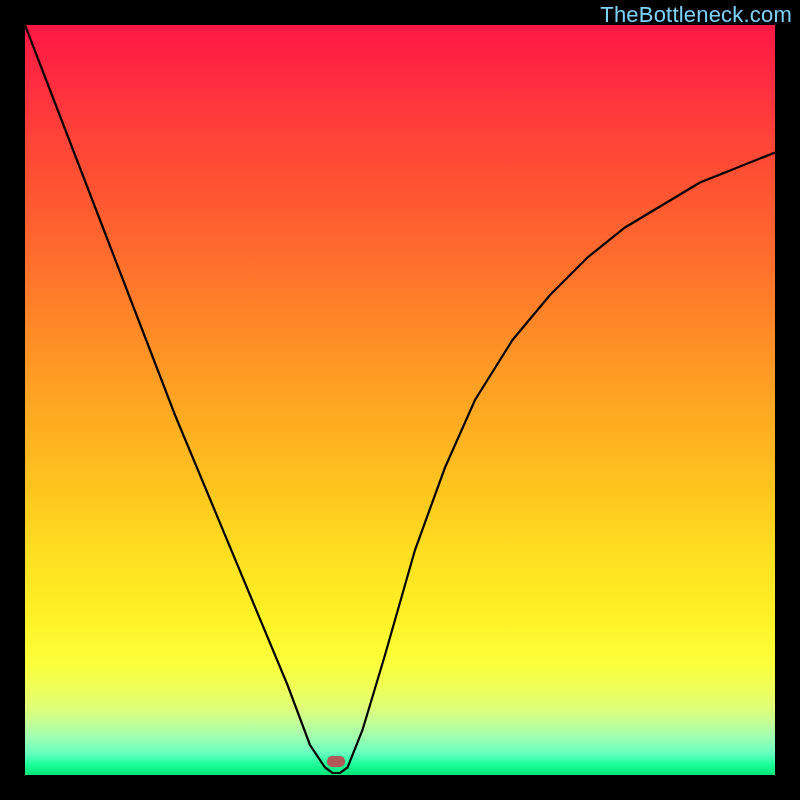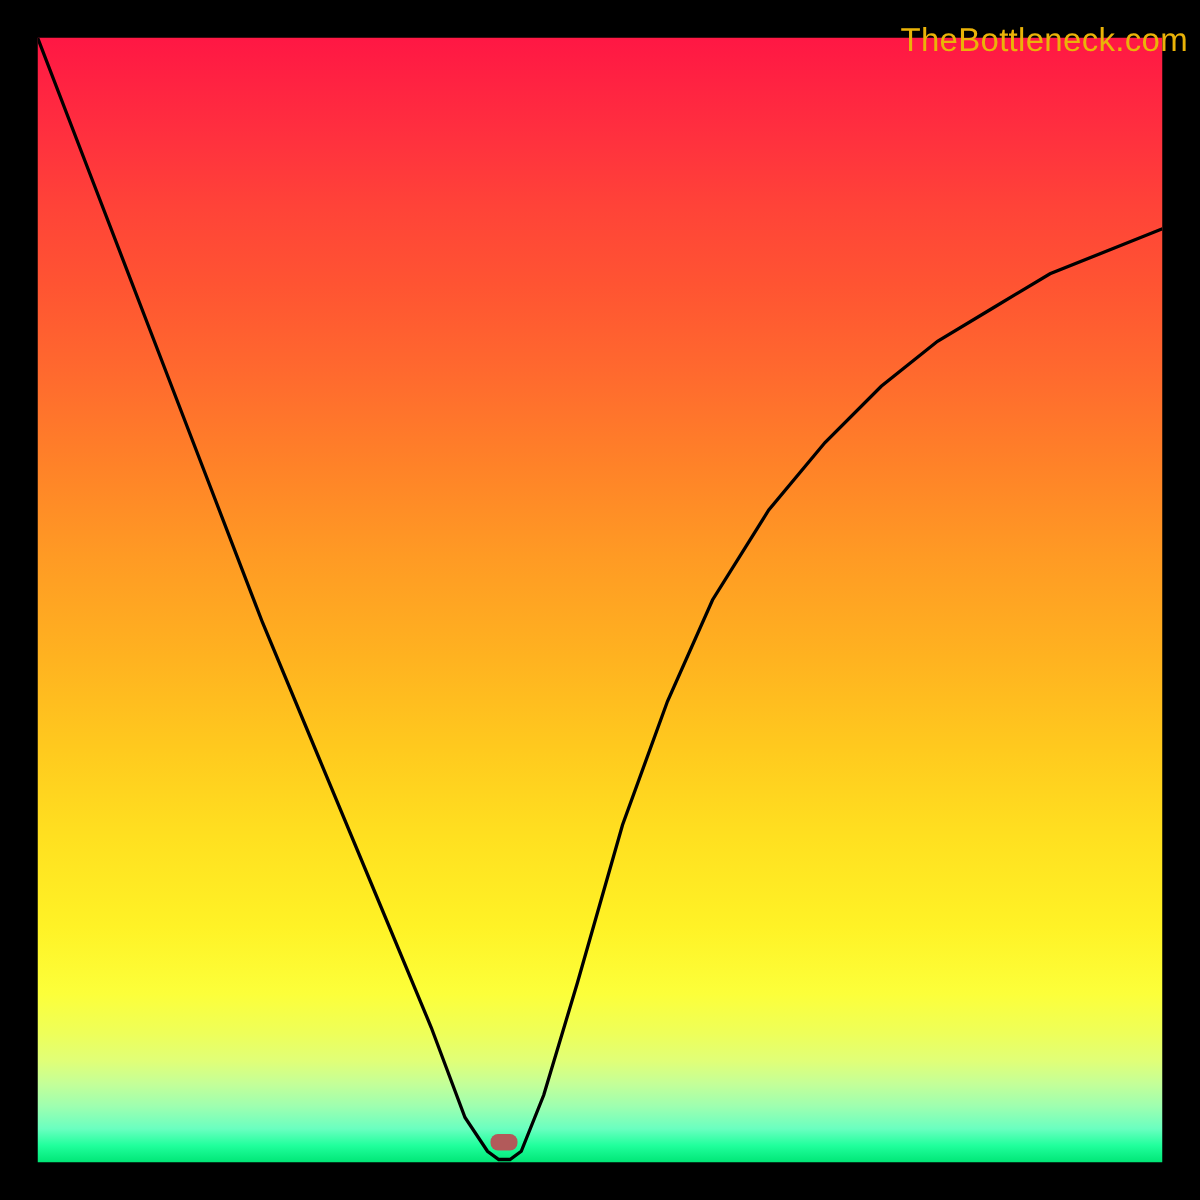--- a/index.html
+++ b/index.html
@@ -24,21 +24,21 @@
       #e0ff78 91%,
       #c4ff98 93%,
       #9effb0 95%,
       #6affc0 97%,
       #20ff9c 98.5%,
       #00e676 100%);
   }
   svg.curve{position:absolute;left:0;top:0;width:750px;height:750px;pointer-events:none}
   .curve path{fill:none;stroke:#000;stroke-width:2.2}
   .marker{position:absolute;width:18px;height:11px;background:#b25a5a;border-radius:5px;left:302px;top:731px}
-  .watermark{position:absolute;top:14px;right:8px;color:#eab308;font-size:22px;font-weight:400;letter-spacing:.2px}
+  .watermark{position:absolute;top:2px;right:8px;color:#7dd3fc;font-size:22px;font-weight:400;letter-spacing:.2px}
 </style>
 </head>
 <body>
 
 <div class="frame">
   <div class="plot">
     <div class="gradient"></div>
     <svg class="curve" viewBox="0 0 750 750" preserveAspectRatio="none">
       <path d="M 0 0
            L 37.5 97.5

